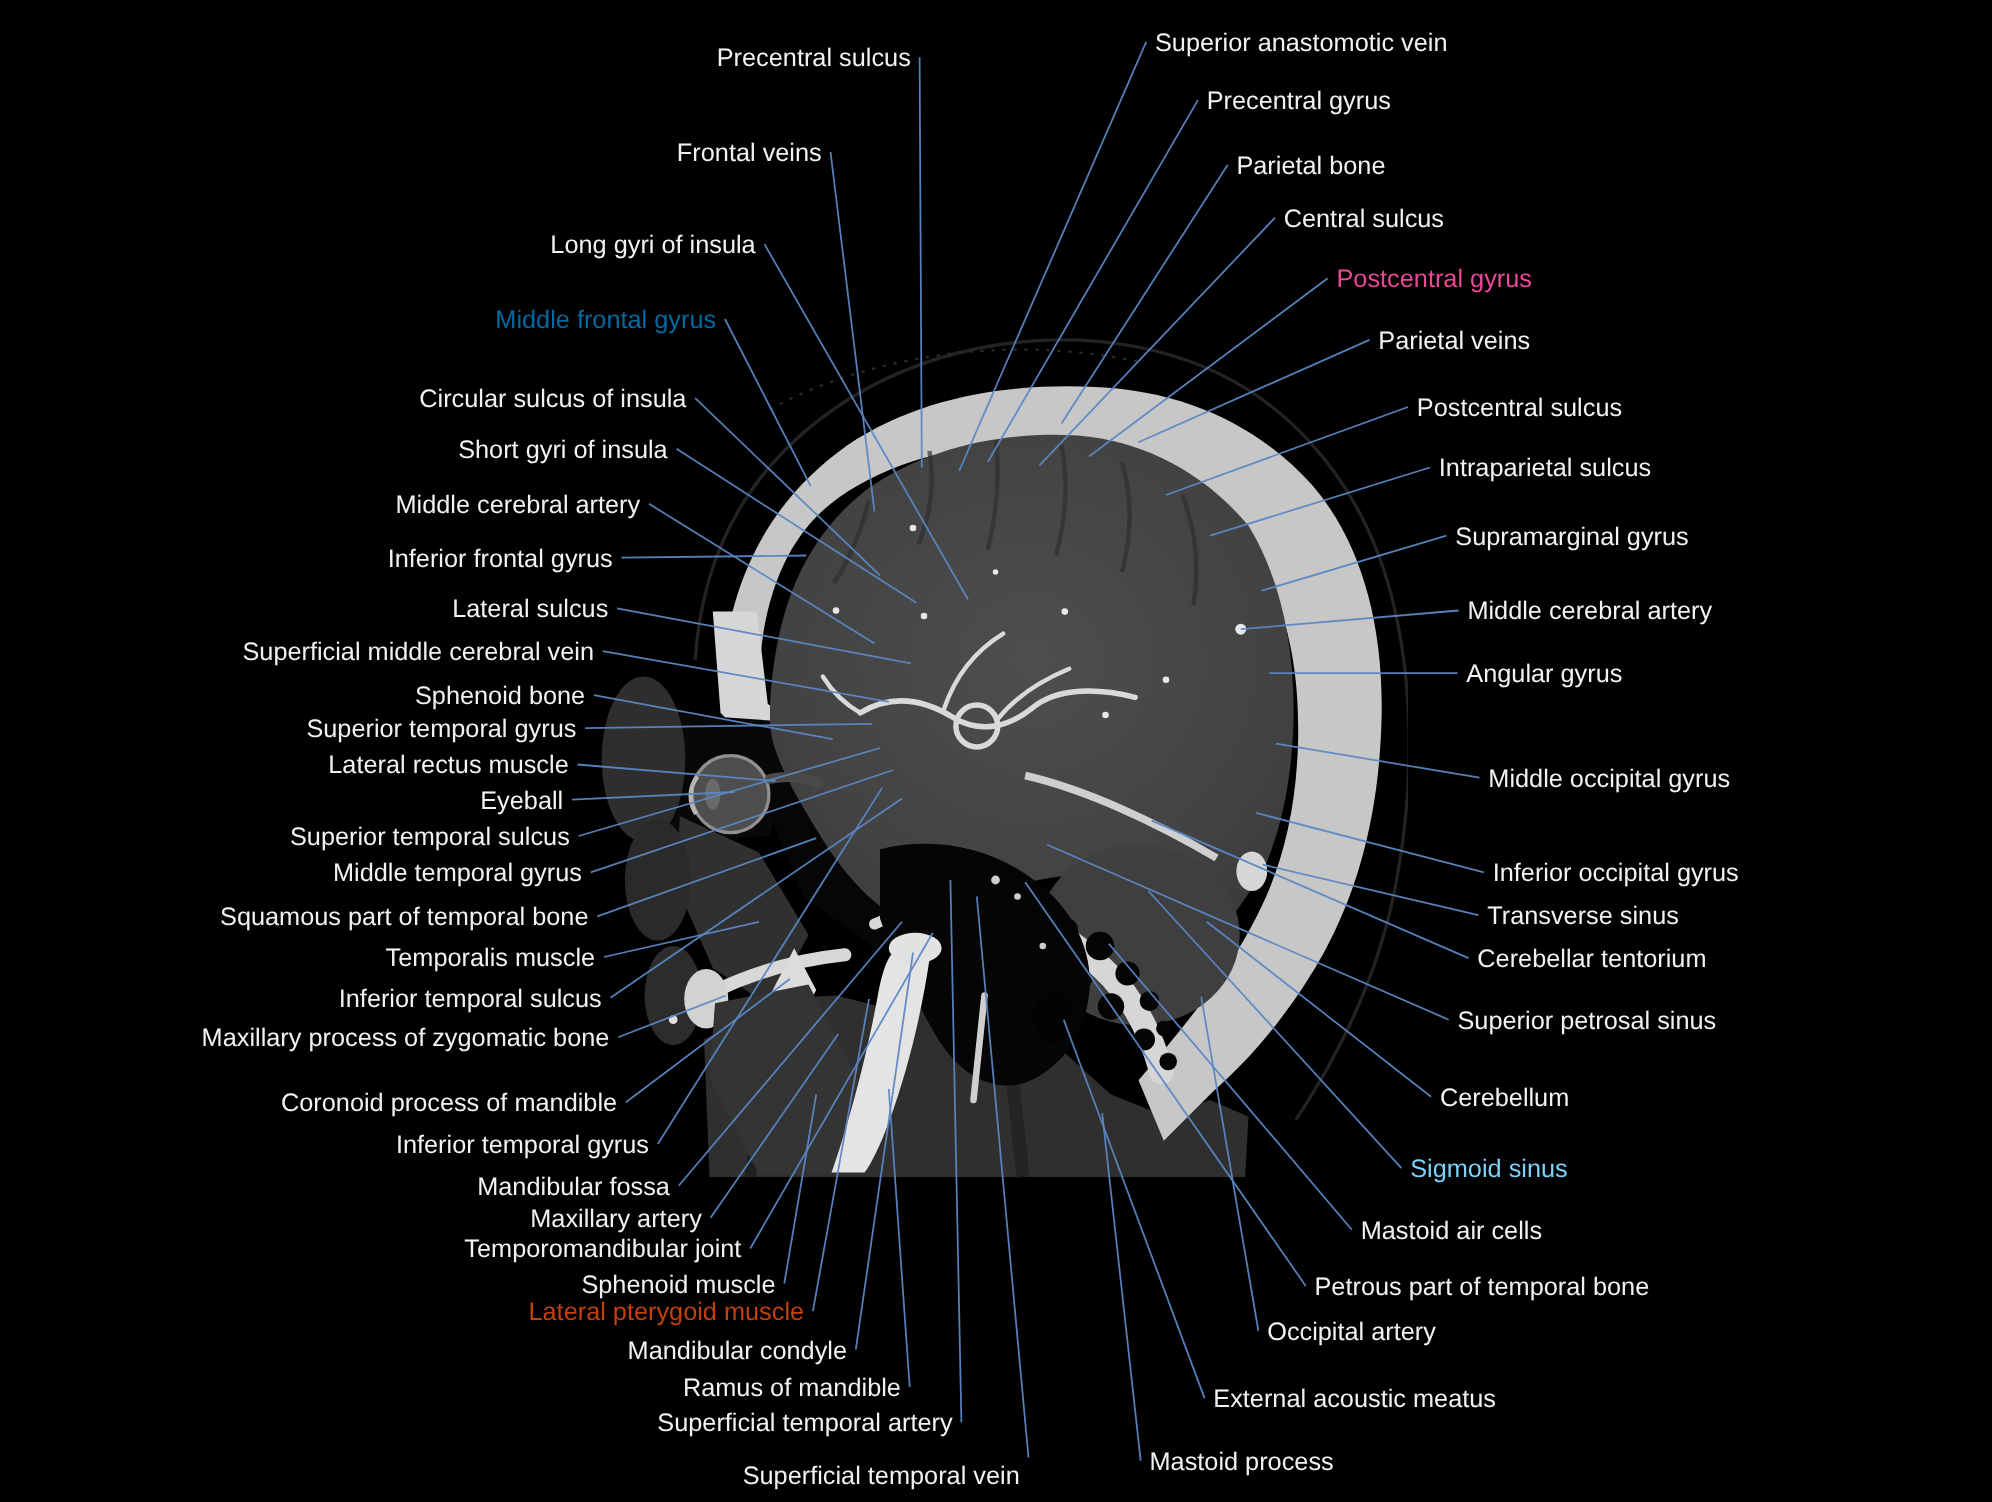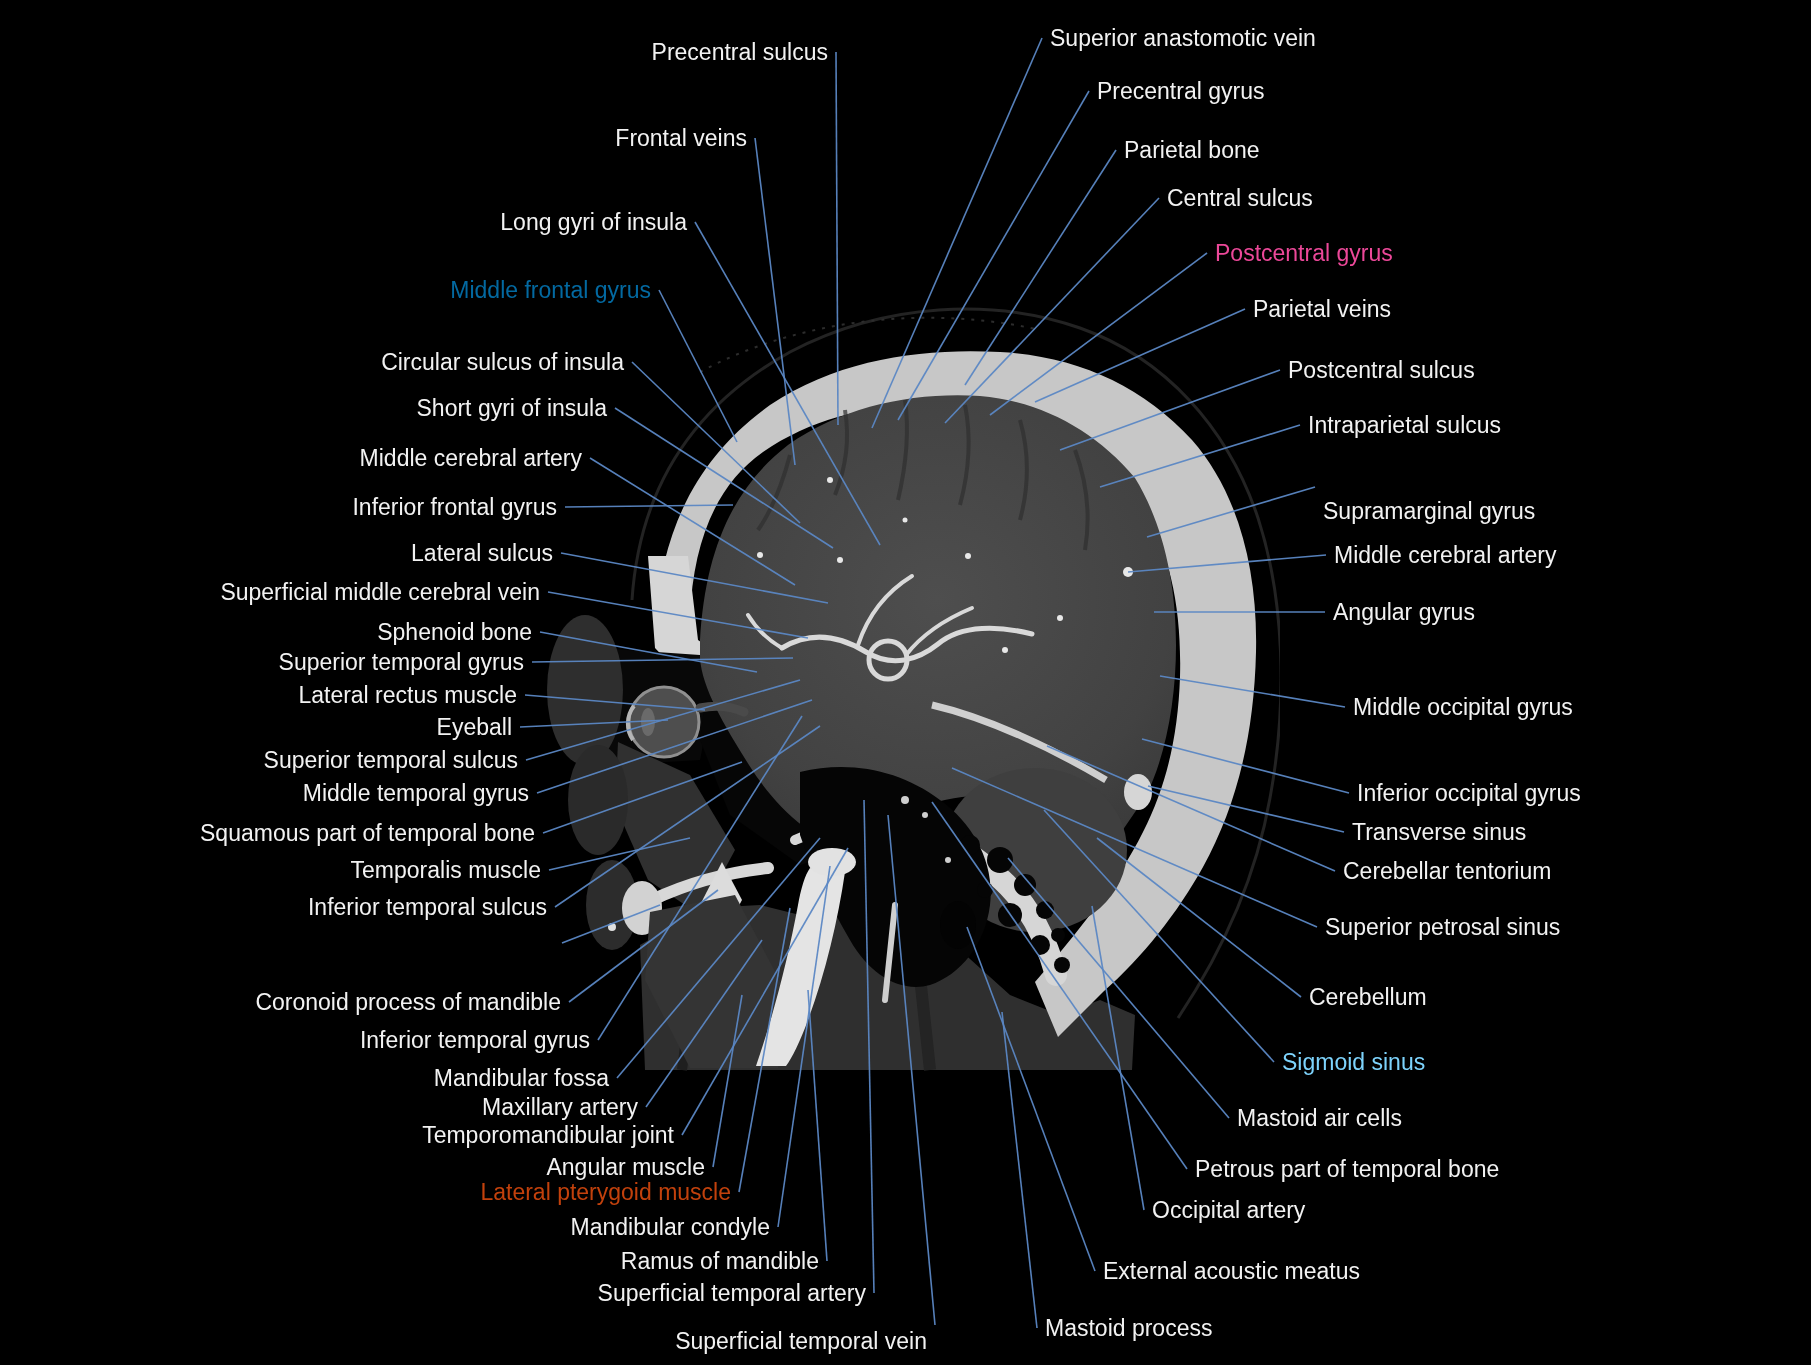--- a/index.html
+++ b/index.html
@@ -232,40 +232,41 @@
       <div class="label left" style="color: rgb(242, 242, 242); right: 1271px; top: 578px;">Superficial middle cerebral vein</div>
       <div class="label left" style="color: rgb(242, 242, 242); right: 1279px; top: 618px;">Sphenoid bone</div>
       <div class="label left" style="color: rgb(242, 242, 242); right: 1287px; top: 648px;">Superior temporal gyrus</div>
       <div class="label left" style="color: rgb(242, 242, 242); right: 1294px; top: 681px;">Lateral rectus muscle</div>
       <div class="label left" style="color: rgb(242, 242, 242); right: 1299px; top: 713px;">Eyeball</div>
       <div class="label left" style="color: rgb(242, 242, 242); right: 1293px; top: 746px;">Superior temporal sulcus</div>
       <div class="label left" style="color: rgb(242, 242, 242); right: 1282px; top: 779px;">Middle temporal gyrus</div>
       <div class="label left" style="color: rgb(242, 242, 242); right: 1276px; top: 819px;">Squamous part of temporal bone</div>
       <div class="label left" style="color: rgb(242, 242, 242); right: 1270px; top: 856px;">Temporalis muscle</div>
       <div class="label left" style="color: rgb(242, 242, 242); right: 1264px; top: 893px;">Inferior temporal sulcus</div>
+      <div class="label left" style="color: rgb(242, 242, 242); right: 1257px; top: 929px;">Maxillary process of zygomatic bone</div>
       <div class="label left" style="color: rgb(242, 242, 242); right: 1250px; top: 988px;">Coronoid process of mandible</div>
       <div class="label left" style="color: rgb(242, 242, 242); right: 1221px; top: 1026px;">Inferior temporal gyrus</div>
       <div class="label left" style="color: rgb(242, 242, 242); right: 1202px; top: 1064px;">Mandibular fossa</div>
       <div class="label left" style="color: rgb(242, 242, 242); right: 1173px; top: 1093px;">Maxillary artery</div>
       <div class="label left" style="color: rgb(242, 242, 242); right: 1137px; top: 1121px;">Temporomandibular joint</div>
-      <div class="label left" style="color: rgb(242, 242, 242); right: 1106px; top: 1153px;">Angular muscle</div>
+      <div class="label left" style="color: rgb(242, 242, 242); right: 1106px; top: 1153px;">Sphenoid muscle</div>
       <div class="label left" style="color: #c2410c; right: 1080px; top: 1178px; margin-left: 37px;">Lateral pterygoid muscle</div>
       <div class="label left" style="color: rgb(242, 242, 242); right: 1041px; top: 1213px;">Mandibular condyle</div>
       <div class="label left" style="color: rgb(242, 242, 242); right: 992px; top: 1247px;">Ramus of mandible</div>
       <div class="label left" style="color: rgb(242, 242, 242); right: 945px; top: 1279px;">Superficial temporal artery</div>
       <div class="label left" style="color: rgb(242, 242, 242); right: 884px; top: 1311px; margin-top: 16px;">Superficial temporal vein</div>
       <div class="label right" style="color: rgb(242, 242, 242); left: 1050px; top: 24px;">Superior anastomotic vein</div>
       <div class="label right" style="color: rgb(242, 242, 242); left: 1097px; top: 77px;">Precentral gyrus</div>
       <div class="label right" style="color: rgb(242, 242, 242); left: 1124px; top: 136px;">Parietal bone</div>
       <div class="label right" style="color: rgb(242, 242, 242); left: 1167px; top: 184px;">Central sulcus</div>
       <div class="label right" style="color: #ec4899; left: 1215px; top: 239px;">Postcentral gyrus</div>
       <div class="label right" style="color: rgb(242, 242, 242); left: 1253px; top: 295px;">Parietal veins</div>
       <div class="label right" style="color: rgb(242, 242, 242); left: 1288px; top: 356px;">Postcentral sulcus</div>
       <div class="label right" style="color: rgb(242, 242, 242); left: 1308px; top: 411px;">Intraparietal sulcus</div>
-      <div class="label right" style="color: rgb(242, 242, 242); left: 1323px; top: 497px;">Supramarginal gyrus</div>
+      <div class="label right" style="color: rgb(242, 242, 242); left: 1323px; top: 473px;">Supramarginal gyrus</div>
       <div class="label right" style="color: rgb(242, 242, 242); left: 1334px; top: 541px;">Middle cerebral artery</div>
       <div class="label right" style="color: rgb(242, 242, 242); left: 1333px; top: 598px;">Angular gyrus</div>
       <div class="label right" style="color: rgb(242, 242, 242); left: 1353px; top: 693px;">Middle occipital gyrus</div>
       <div class="label right" style="color: rgb(242, 242, 242); left: 1357px; top: 779px;">Inferior occipital gyrus</div>
       <div class="label right" style="color: rgb(242, 242, 242); left: 1352px; top: 818px;">Transverse sinus</div>
       <div class="label right" style="color: rgb(242, 242, 242); left: 1343px; top: 857px;">Cerebellar tentorium</div>
       <div class="label right" style="color: rgb(242, 242, 242); left: 1325px; top: 913px;">Superior petrosal sinus</div>
       <div class="label right" style="color: rgb(242, 242, 242); left: 1309px; top: 983px;">Cerebellum</div>
       <div class="label right" style="color: #7dd3fc; left: 1282px; top: 1048px;">Sigmoid sinus</div>
       <div class="label right" style="color: rgb(242, 242, 242); left: 1237px; top: 1104px;">Mastoid air cells</div>

